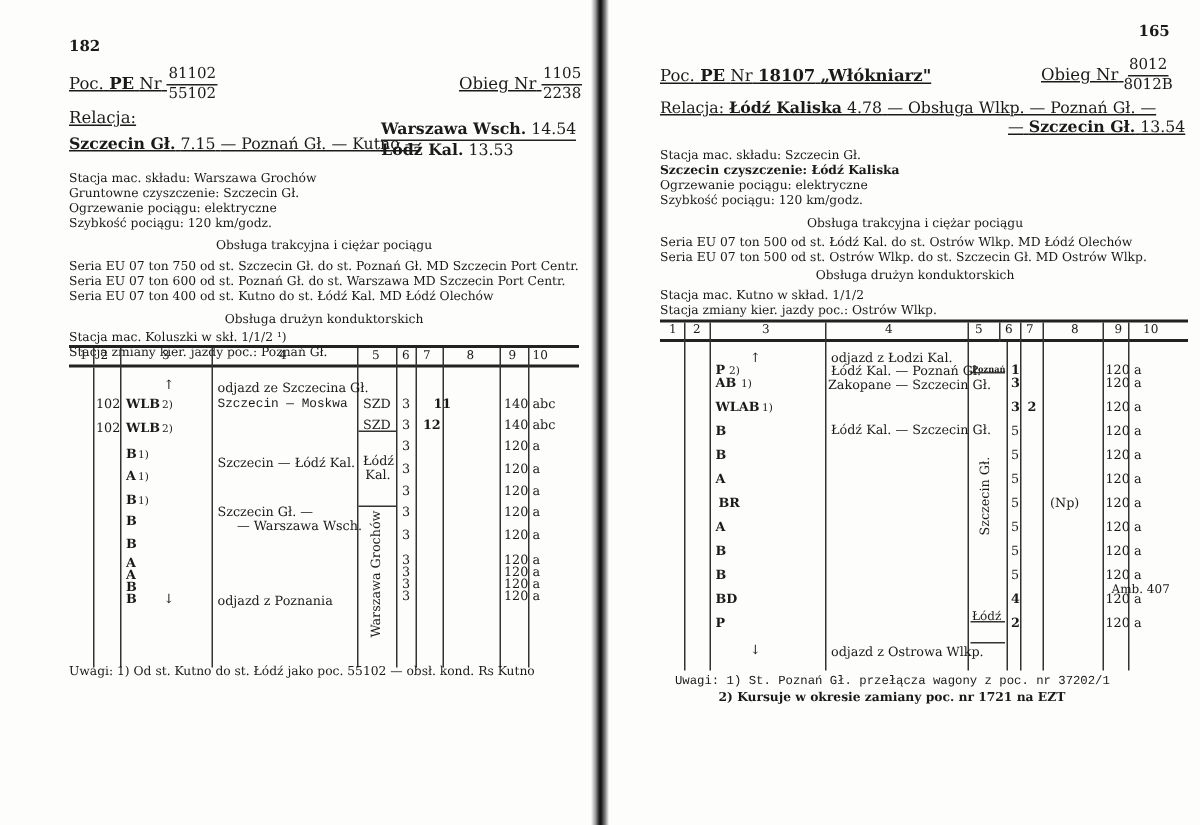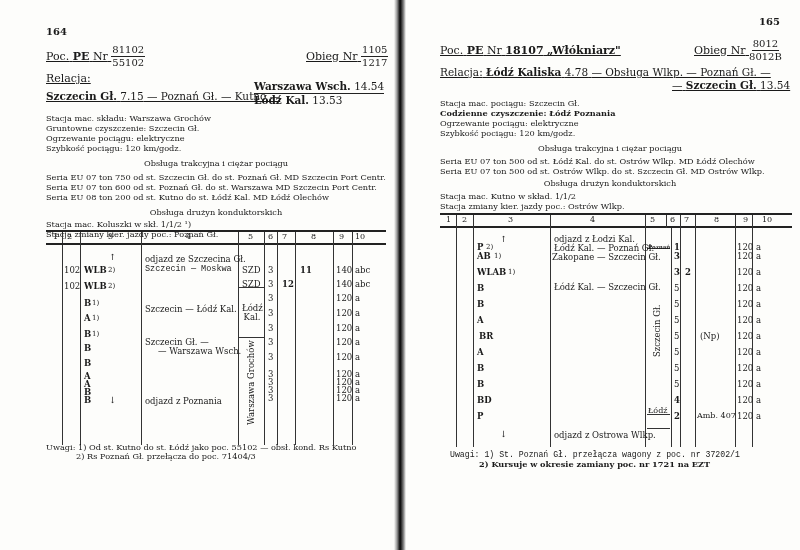--- a/index.html
+++ b/index.html
@@ -20,36 +20,36 @@
   .center{text-align:center;}
   .cell{position:absolute;font-size:8.5px;white-space:nowrap;line-height:10px;}
   .vline{position:absolute;width:1px;background:#333;}
   .hline{position:absolute;height:1px;background:#333;}
   .vert{position:absolute;transform:rotate(-90deg);transform-origin:left top;font-size:8.5px;white-space:nowrap;}
 </style>
 </head>
 <body>
 
 <div class="page left">
-  <div class="abs pn" style="left:46px;top:26px;">164</div>
+  <div class="abs pn" style="left:46px;top:26px;">182</div>
 
   <div class="abs hdr" style="left:46px;top:44px;">
     <span>Poc.</span>
     <span class="b">PE</span>
     <span>Nr</span>
     <span class="frac">
       <span class="top">81102</span>
       <span>55102</span>
     </span>
   </div>
   <div class="abs hdr" style="left:306px;top:44px;">
     <span>Obieg Nr</span>
     <span class="frac">
       <span class="top">1105</span>
-      <span>1217</span>
+      <span>2238</span>
     </span>
   </div>
 
   <div class="abs hdr" style="left:46px;top:72px;">Relacja:</div>
   <div class="abs hdr" style="left:46px;top:90px;font-size:10.5px;">
     <span class="b">Szczecin Gł.</span>
     <span>7.15</span>
     <span>— Poznań Gł. — Kutno —</span>
   </div>
   <div class="abs" style="left:254px;top:80px;font-size:10.5px;line-height:13px;">
@@ -67,21 +67,21 @@
     <div>Stacja mac. składu: Warszawa Grochów</div>
     <div>Gruntowne czyszczenie: Szczecin Gł.</div>
     <div>Ogrzewanie pociągu: elektryczne</div>
     <div>Szybkość pociągu: 120 km/godz.</div>
   </div>
 
   <div class="abs small center" style="left:46px;width:340px;top:158px;">Obsługa trakcyjna i ciężar pociągu</div>
   <div class="abs small" style="left:46px;top:172px;">
     <div>Seria EU 07 ton 750 od st. Szczecin Gł. do st. Poznań Gł. MD Szczecin Port Centr.</div>
     <div>Seria EU 07 ton 600 od st. Poznań Gł. do st. Warszawa MD Szczecin Port Centr.</div>
-    <div>Seria EU 08 ton 200 od st. Kutno do st. Łódź Kal. MD Łódź Olechów</div>
+    <div>Seria EU 07 ton 400 od st. Kutno do st. Łódź Kal. MD Łódź Olechów</div>
   </div>
 
   <div class="abs small center" style="left:46px;width:340px;top:207px;">Obsługa drużyn konduktorskich</div>
   <div class="abs small" style="left:46px;top:219px;">
     <div>Stacja mac. Koluszki w skł. 1/1/2 ¹)</div>
     <div>Stacja zmiany kier. jazdy poc.: Poznań Gł.</div>
   </div>
 
   <div>
     <div class="hline" style="left:46px;top:230px;width:340px;height:2px;background:#222;"></div>
@@ -117,21 +117,21 @@
     <div class="cell" style="left:158px;top:346px;">— Warszawa Wsch.</div>
     <div class="cell" style="left:145px;top:264px;font-family:Liberation Mono, monospace;">Szczecin — Moskwa</div>
     <div class="cell" style="left:145px;top:396px;">odjazd z Poznania</div>
     <div class="cell" style="left:109px;top:395px;">↓</div>
 
     <div class="cell" style="left:64px;top:265px;">102</div>
     <div class="cell b" style="left:84px;top:265px;">WLB</div>
     <div class="cell" style="left:108px;top:265px;font-size:7px;">2)</div>
     <div class="cell" style="left:242px;top:265px;">SZD</div>
     <div class="cell" style="left:268px;top:265px;">3</div>
-    <div class="cell b" style="left:300px;top:265px;">11</div>
+    <div class="cell b" style="left:289px;top:265px;">11</div>
     <div class="cell" style="left:336px;top:265px;">140</div>
     <div class="cell" style="left:355px;top:265px;">abc</div>
 
     <div class="cell" style="left:64px;top:281px;">102</div>
     <div class="cell b" style="left:84px;top:281px;">WLB</div>
     <div class="cell" style="left:108px;top:281px;font-size:7px;">2)</div>
     <div class="cell" style="left:242px;top:279px;">SZD</div>
     <div class="cell" style="left:268px;top:279px;">3</div>
     <div class="cell b" style="left:282px;top:279px;">12</div>
     <div class="cell" style="left:336px;top:279px;">140</div>
@@ -183,21 +183,20 @@
     <div class="cell" style="left:355px;top:386px;line-height:8px;">a</div>
     <div class="cell" style="left:355px;top:394px;line-height:8px;">a</div>
 
     <div class="vert" style="left:246px;top:425px;">Warszawa Grochów</div>
   </div>
 
   <div class="abs small" style="left:46px;top:442px;">
     <span>Uwagi:</span>
     <span>1) Od st. Kutno do st. Łódź jako poc. 55102 — obsł. kond. Rs Kutno</span>
   </div>
-  <div class="abs small" style="left:76px;top:451px;">2) Rs Poznań Gł. przełącza do poc. 71404/3</div>
 </div>
 
 <div class="gutter"></div>
 
 <div class="page right">
   <div class="abs pn" style="left:355px;top:16px;">165</div>
 
   <div class="abs hdr" style="left:36px;top:44px;">
     <span>Poc.</span>
     <span class="b">PE</span>
@@ -219,22 +218,22 @@
     <span>4.78</span>
     <span>— Obsługa Wlkp. — Poznań Gł. —</span>
   </div>
   <div class="abs hdr" style="left:268px;top:79px;font-size:10.5px;text-align:center;">
     <span>—</span>
     <span class="b">Szczecin Gł.</span>
     <span>13.54</span>
   </div>
 
   <div class="abs small" style="left:36px;top:98px;">
-    <div>Stacja mac. pociągu: Szczecin Gł.</div>
-    <div><span class="b">Codzienne czyszczenie: Łódź Poznania</span></div>
+    <div>Stacja mac. składu: Szczecin Gł.</div>
+    <div><span class="b">Szczecin czyszczenie: Łódź Kaliska</span></div>
     <div>Ogrzewanie pociągu: elektryczne</div>
     <div>Szybkość pociągu: 120 km/godz.</div>
   </div>
 
   <div class="abs small center" style="left:36px;width:340px;top:143px;">Obsługa trakcyjna i ciężar pociągu</div>
   <div class="abs small" style="left:36px;top:156px;">
     <div>Seria EU 07 ton 500 od st. Łódź Kal. do st. Ostrów Wlkp. MD Łódź Olechów</div>
     <div>Seria EU 07 ton 500 od st. Ostrów Wlkp. do st. Szczecin Gł. MD Ostrów Wlkp.</div>
   </div>
 
@@ -307,21 +306,21 @@
     <div class="cell" style="left:270px;top:315px;">5</div>
     <div class="cell" style="left:270px;top:331px;">5</div>
     <div class="cell" style="left:270px;top:347px;">5</div>
     <div class="cell" style="left:270px;top:363px;">5</div>
     <div class="cell" style="left:270px;top:379px;">5</div>
     <div class="cell b" style="left:270px;top:395px;">4</div>
     <div class="cell b" style="left:270px;top:411px;">2</div>
 
     <div class="cell b" style="left:281px;top:267px;">2</div>
     <div class="cell" style="left:296px;top:331px;">(Np)</div>
-    <div class="cell" style="left:293px;top:411px;font-size:8px;">Amb. 407</div>
+    <div class="cell" style="left:293px;top:388px;font-size:8px;padding-left:44px;">Amb. 407</div>
 
     <div class="cell" style="left:333px;top:243px;line-height:9px;">120</div>
     <div class="cell" style="left:333px;top:252px;line-height:9px;">120</div>
     <div class="cell" style="left:333px;top:267px;">120</div>
     <div class="cell" style="left:333px;top:283px;">120</div>
     <div class="cell" style="left:333px;top:299px;">120</div>
     <div class="cell" style="left:333px;top:315px;">120</div>
     <div class="cell" style="left:333px;top:331px;">120</div>
     <div class="cell" style="left:333px;top:347px;">120</div>
     <div class="cell" style="left:333px;top:363px;">120</div>

